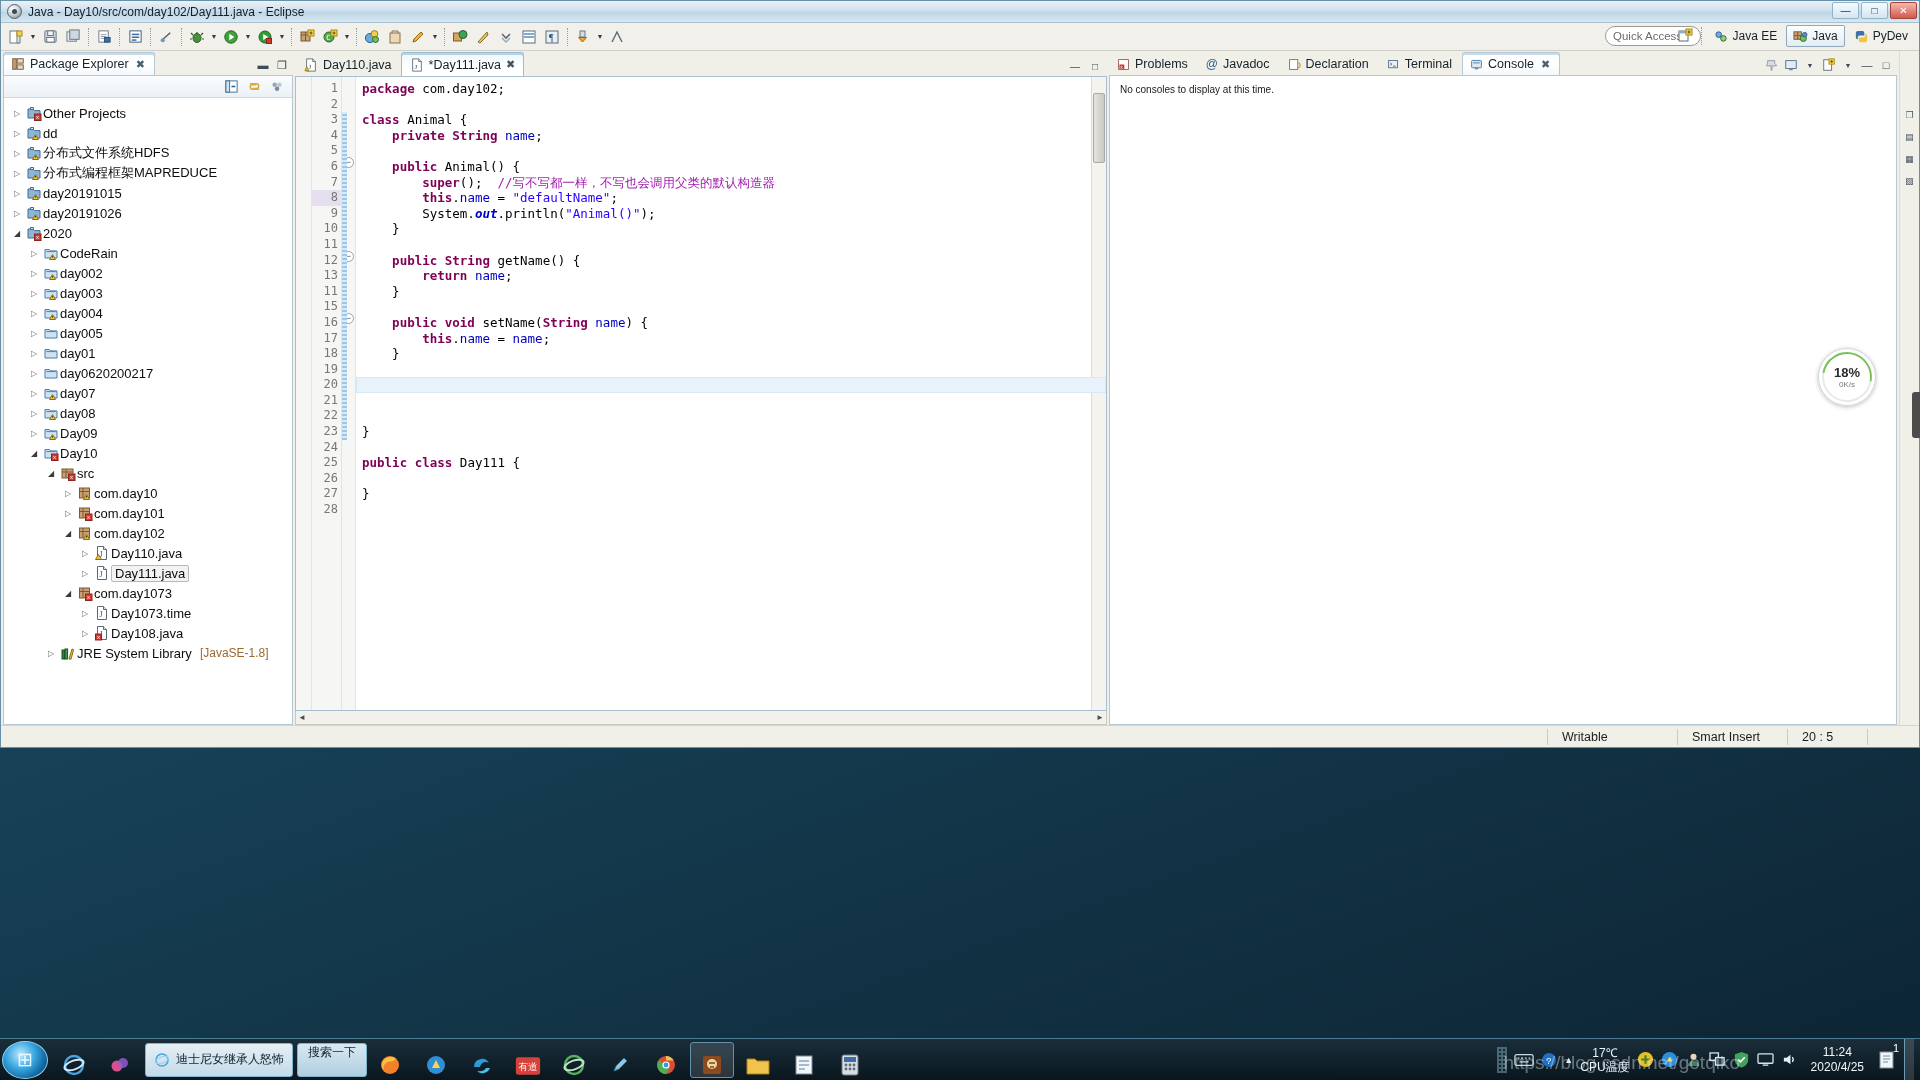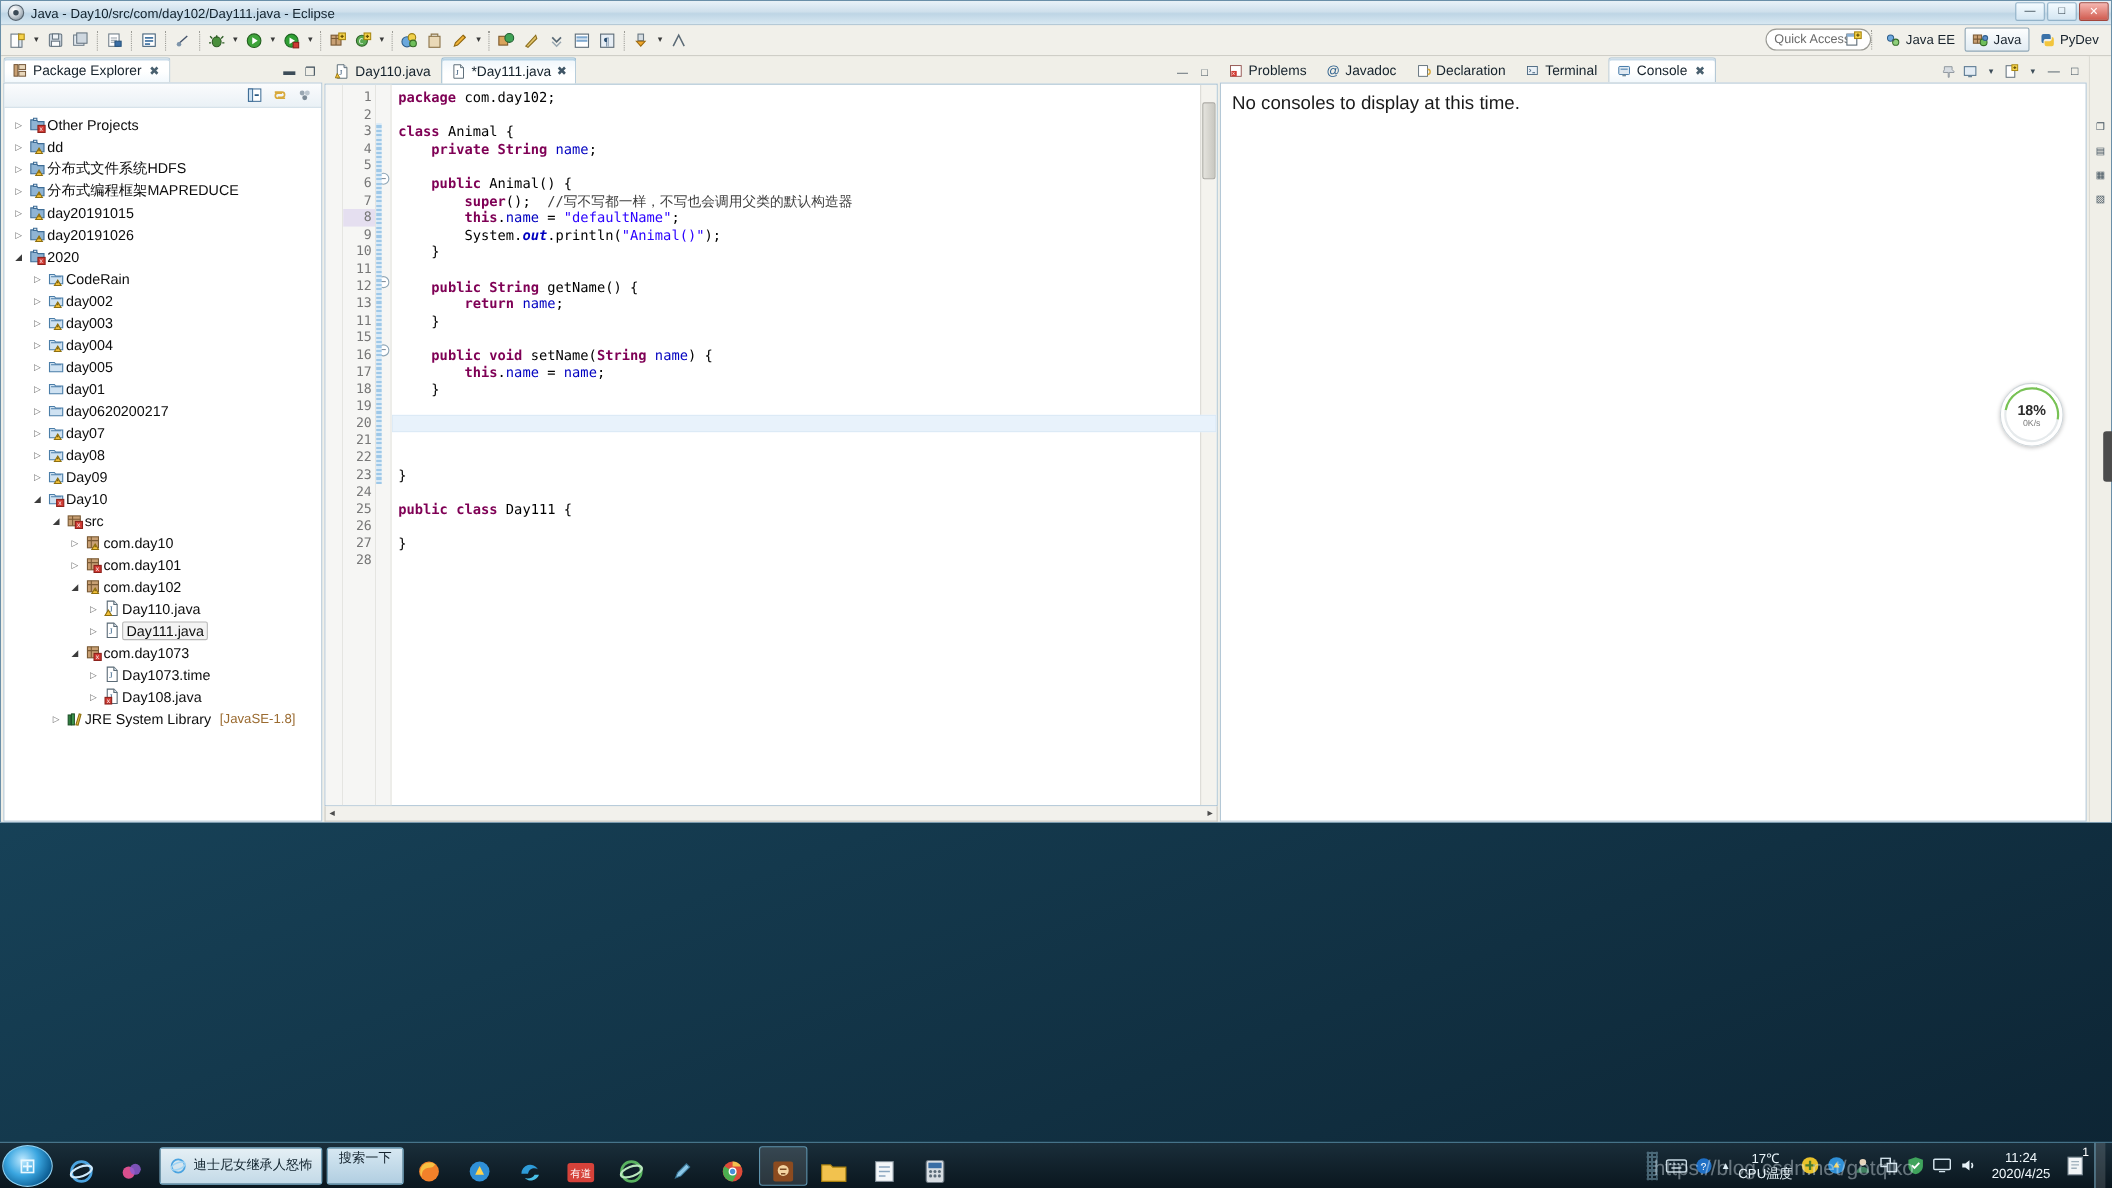--- a/index.html
+++ b/index.html
@@ -155,38 +155,38 @@
   .gutter-fold { width:14px; background:#f6f6f4; border-right:1px solid #e4e4df; flex:none; }
   .code-wrap { flex:1; position:relative; overflow:hidden; min-width:0; }
   .code {
     font-family:"DejaVu Sans Mono", monospace; font-size:12.5px; line-height:15.6px;
     padding-top:4px; white-space:pre; color:#000; position:relative; z-index:2;
   }
   .cline { height:15.6px; padding-left:6px; }
   .cline.cur { background:#e8f2fb; box-shadow: inset 0 0 0 1px #d8e8f5; }
   .kw { color:#7f0055; font-weight:bold; }
   .str { color:#2a00ff; }
-  .com { color:#404040; }
+  .com { color:#a21caf; }
   .fld { color:#0000c0; }
   .stat { color:#0000c0; font-style:italic; font-weight:bold; }
   .editor-hscroll {
     height:14px; background:#f2f1ec; border:1px solid #c9c8c2; border-top:none;
     display:flex; align-items:center; justify-content:space-between; padding:0 2px; flex:none;
   }
   .hsc-arrow { font-size:8px; color:#4d4d4d; }
   .v-scroll {
     position:absolute; right:0; top:0; width:15px; height:100%;
     background:#f4f3ee; border-left:1px solid #dcdbd5;
   }
   .v-thumb { position:absolute; left:1px; top:16px; width:12px; height:70px;
     background:linear-gradient(90deg,#e4e3dd,#c9c8c1); border:1px solid #a9a8a2; border-radius:2px; }
 
   
   .console-view { width: 790px; flex:none; padding-right:2px; }
-  .console-body-text { padding:8px 10px; font-size:17px; color:#1a1a1a; }
+  .console-body-text { padding:8px 10px; font-size:10px; color:#1a1a1a; }
 
   .right-rail {
     width: 20px; flex:none; background:#f0efe8; display:flex; flex-direction:column;
     align-items:center; padding-top:56px; gap:6px; border-left:1px solid #dcdbd4;
   }
   .rail-btn { width:16px;height:16px;display:flex;align-items:center;justify-content:center;font-size:9px;color:#42525e; }
 
   
   .statusbar {
     height:22px; flex:none; display:flex; align-items:center;
@@ -1024,20 +1024,27 @@
       </div>
 
       <div class="right-rail">
         <div class="rail-btn">❐</div>
         <div class="rail-btn">▤</div>
         <div class="rail-btn">▦</div>
         <div class="rail-btn">▧</div>
       </div>
     </div>
 
+    <div class="statusbar">
+      <div class="sb-left"></div>
+      <div class="sb-cell w1">Writable</div>
+      <div class="sb-cell w2">Smart Insert</div>
+      <div class="sb-cell w3">20 : 5</div>
+      <div class="sb-cell w4"></div>
+    </div>
   </div>
 
   <div class="float-widget">
     <div class="fw-ring"></div>
     <div class="fw-pct">18%</div>
     <div class="fw-sub">0K/s</div>
   </div>
   <div class="side-tab"></div>
 
   <div class="taskbar">

